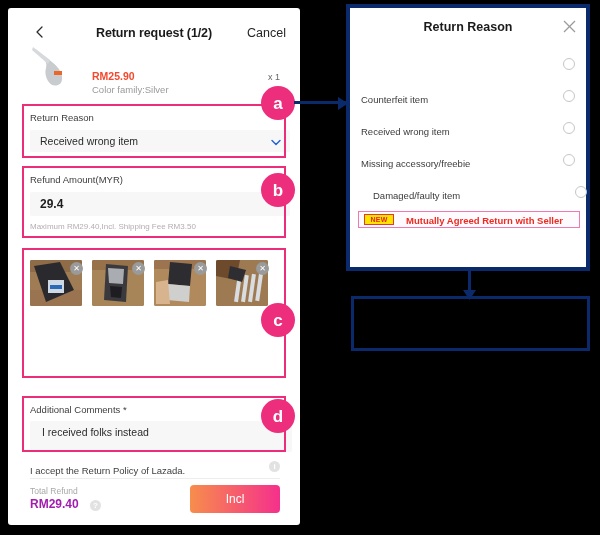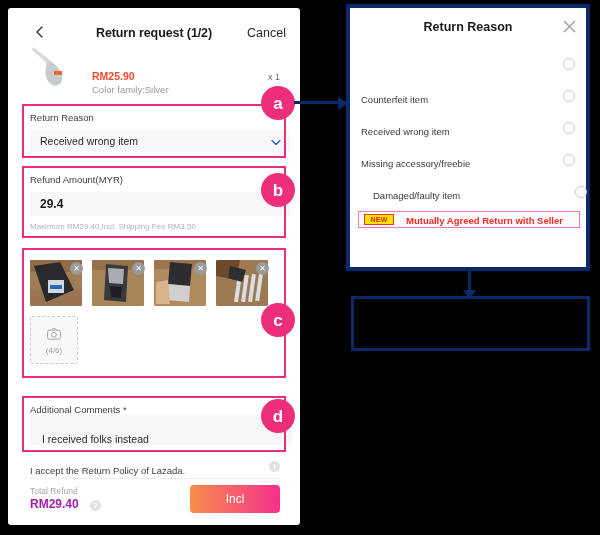--- a/index.html
+++ b/index.html
@@ -224,35 +224,25 @@
               <rect x="20" y="16" width="4" height="26" transform="rotate(8 22 28)"></rect>
               <rect x="27" y="15" width="4" height="27" transform="rotate(8 29 28)"></rect>
               <rect x="34" y="14" width="4" height="28" transform="rotate(8 36 28)"></rect>
               <rect x="41" y="13" width="4" height="28" transform="rotate(8 43 28)"></rect>
             </g>
             <path d="M14 6 L30 10 L26 22 L12 18 Z" fill="#2e2e32"></path>
           </svg>
       </div>
       <span class="thumb-x" style="left:248px;top:14px;">✕</span>
 
-      <div class="addphoto" style="left:22px;top:68px;">
-        <span>
-          <svg width="14" height="12" viewBox="0 0 14 12">
-              <rect x="0.6" y="2.2" width="12.8" height="9" rx="1.6" fill="none" stroke="#a8a8a8" stroke-width="1"></rect>
-              <path d="M4.6 2.2 L5.4 0.8 L8.6 0.8 L9.4 2.2" fill="none" stroke="#a8a8a8" stroke-width="1"></path>
-              <circle cx="7" cy="6.8" r="2.4" fill="none" stroke="#a8a8a8" stroke-width="1"></circle>
-            </svg>
-        </span>
-        <span class="cnt">(4/6)</span>
-      </div>
     </div>
 
     <div class="card" style="left:0;top:388px;width:328px;height:56px;">
       <div class="card-label abs" style="left:22px;top:8px;">Additional Comments *</div>
-      <div class="field abs" style="left:22px;top:18px;width:250px;height:26px;padding-left:12px;align-items:flex-end;padding-top:5px;">
+      <div class="field abs" style="left:22px;top:25px;width:250px;height:26px;padding-left:12px;align-items:flex-start;padding-top:5px;">
         <span class="field-text">I received folks instead</span>
       </div>
     </div>
 
     <div class="accept-row">
       <span class="accept-txt">I accept the Return Policy of Lazada.</span>
       <span class="info-dot">i</span>
     </div>
     <div class="divider"></div>
 

